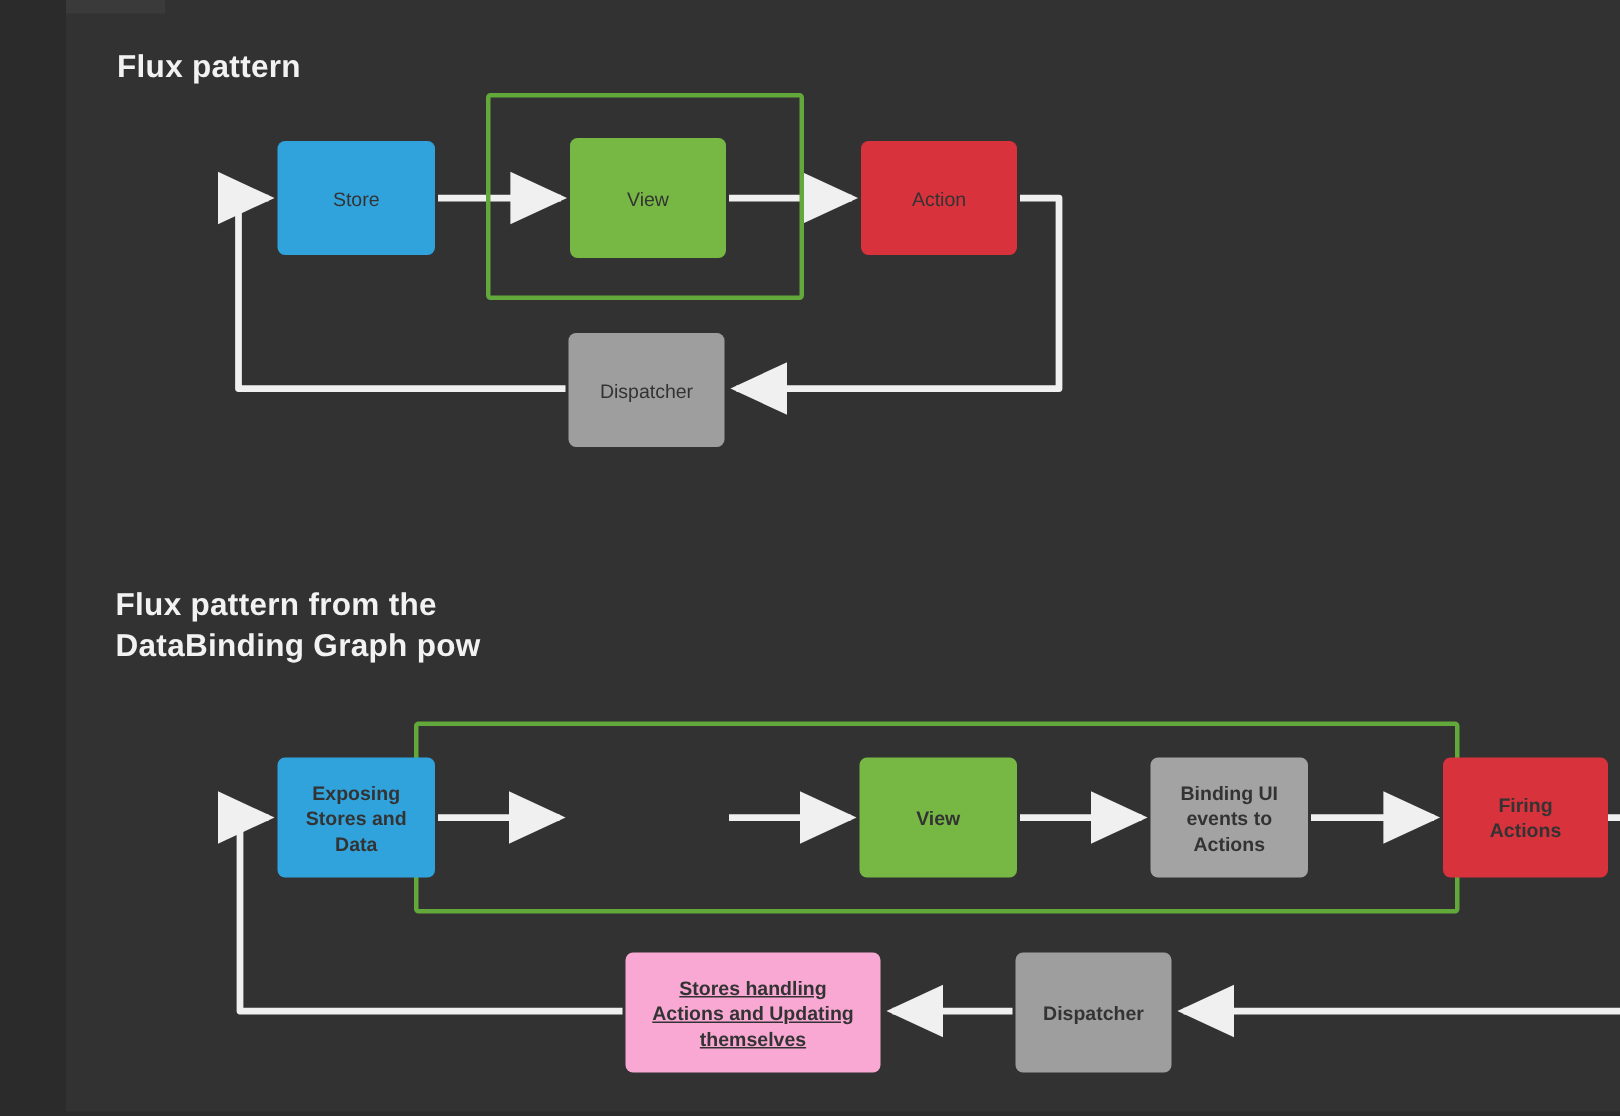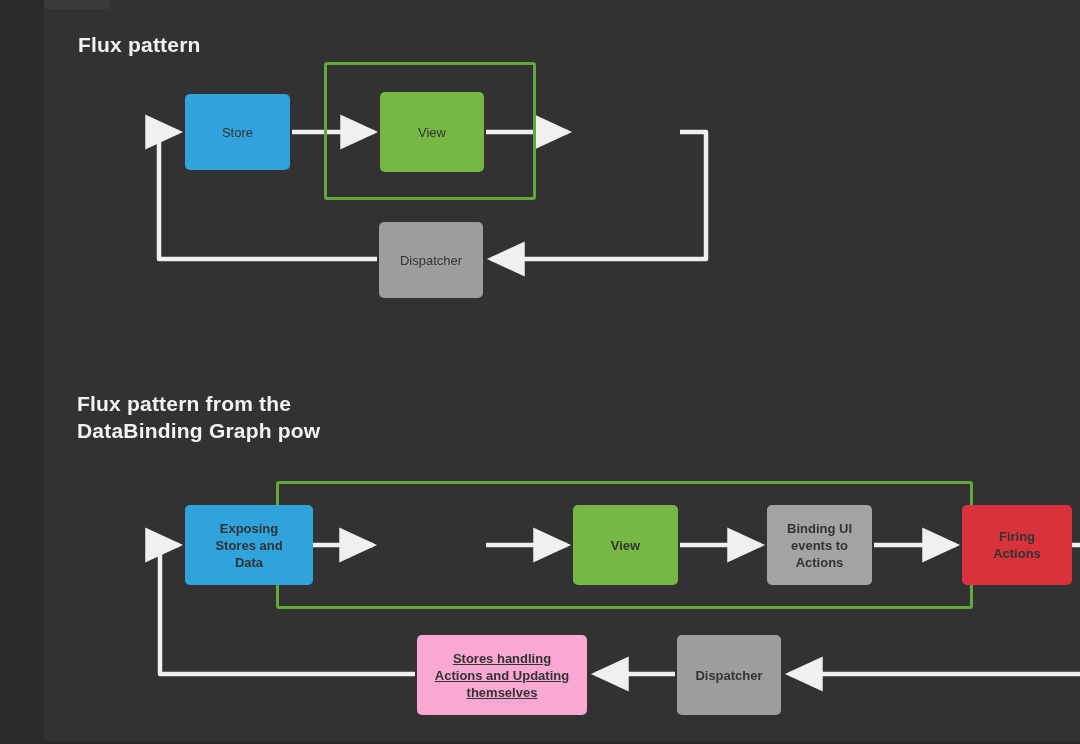--- a/index.html
+++ b/index.html
@@ -109,28 +109,29 @@
       <path d="M371,674 L116,674 L116,545 L135,545" marker-end="url(#ah)"></path>
     </g>
   </svg>
 
   <div class="section-title" style="left: 34px; top: 31px; color: rgb(242, 242, 242);">Flux pattern</div>
 
   <div class="group-box" id="d1-group" style="left: 280px; top: 62px; width: 212px; height: 138px; border-color: rgb(98, 168, 58);"></div>
 
   <div class="node" id="d1-n0" style="left: 141px; top: 94px; width: 105px; height: 76px; background: rgb(48, 163, 220); color: rgb(51, 51, 51);">Store</div>
   <div class="node" id="d1-n1" style="left: 336px; top: 92px; width: 104px; height: 80px; background: rgb(118, 184, 67); color: rgb(51, 51, 51);">View</div>
+  <div class="node" id="d1-n2" style="left: 530px; top: 94px; width: 104px; height: 76px; background: rgb(216, 50, 60); color: rgb(51, 51, 51);">Action</div>
   <div class="node" id="d1-n3" style="left: 335px; top: 222px; width: 104px; height: 76px; background: rgb(158, 158, 158); color: rgb(51, 51, 51);">Dispatcher</div>
 
   <div class="section-title" style="left: 33px; top: 390px; color: rgb(242, 242, 242);">Flux pattern from the
 DataBinding Graph pow</div>
 
   <div class="group-box" id="d2-group" style="left: 232px; top: 481px; width: 697px; height: 128px; border-color: rgb(98, 168, 58);"></div>
 
-  <div class="node bold" id="d2-n0" style="left: 141px; top: 505px; width: 128px; height: 80px; background: rgb(48, 163, 220); color: rgb(51, 51, 51);">Exposing
+  <div class="node bold" id="d2-n0" style="left: 141px; top: 505px; width: 105px; height: 80px; background: rgb(48, 163, 220); color: rgb(51, 51, 51);">Exposing
 Stores and
 Data</div>
   <div class="node bold" id="d2-n2" style="left: 529px; top: 505px; width: 105px; height: 80px; background: rgb(118, 184, 67); color: rgb(51, 51, 51);">View</div>
   <div class="node bold" id="d2-n3" style="left: 723px; top: 505px; width: 105px; height: 80px; background: #a3a3a3; color: rgb(51, 51, 51);">Binding UI
 events to
 Actions</div>
   <div class="node bold" id="d2-n4" style="left: 918px; top: 505px; width: 110px; height: 80px; background: rgb(216, 50, 60); color: rgb(51, 51, 51);">Firing
 Actions</div>
   <div class="node bold" id="d2-n5" style="left: 373px; top: 635px; width: 170px; height: 80px; background: #f9a8d4; color: rgb(51, 51, 51); text-decoration: underline;">Stores handling
 Actions and Updating

